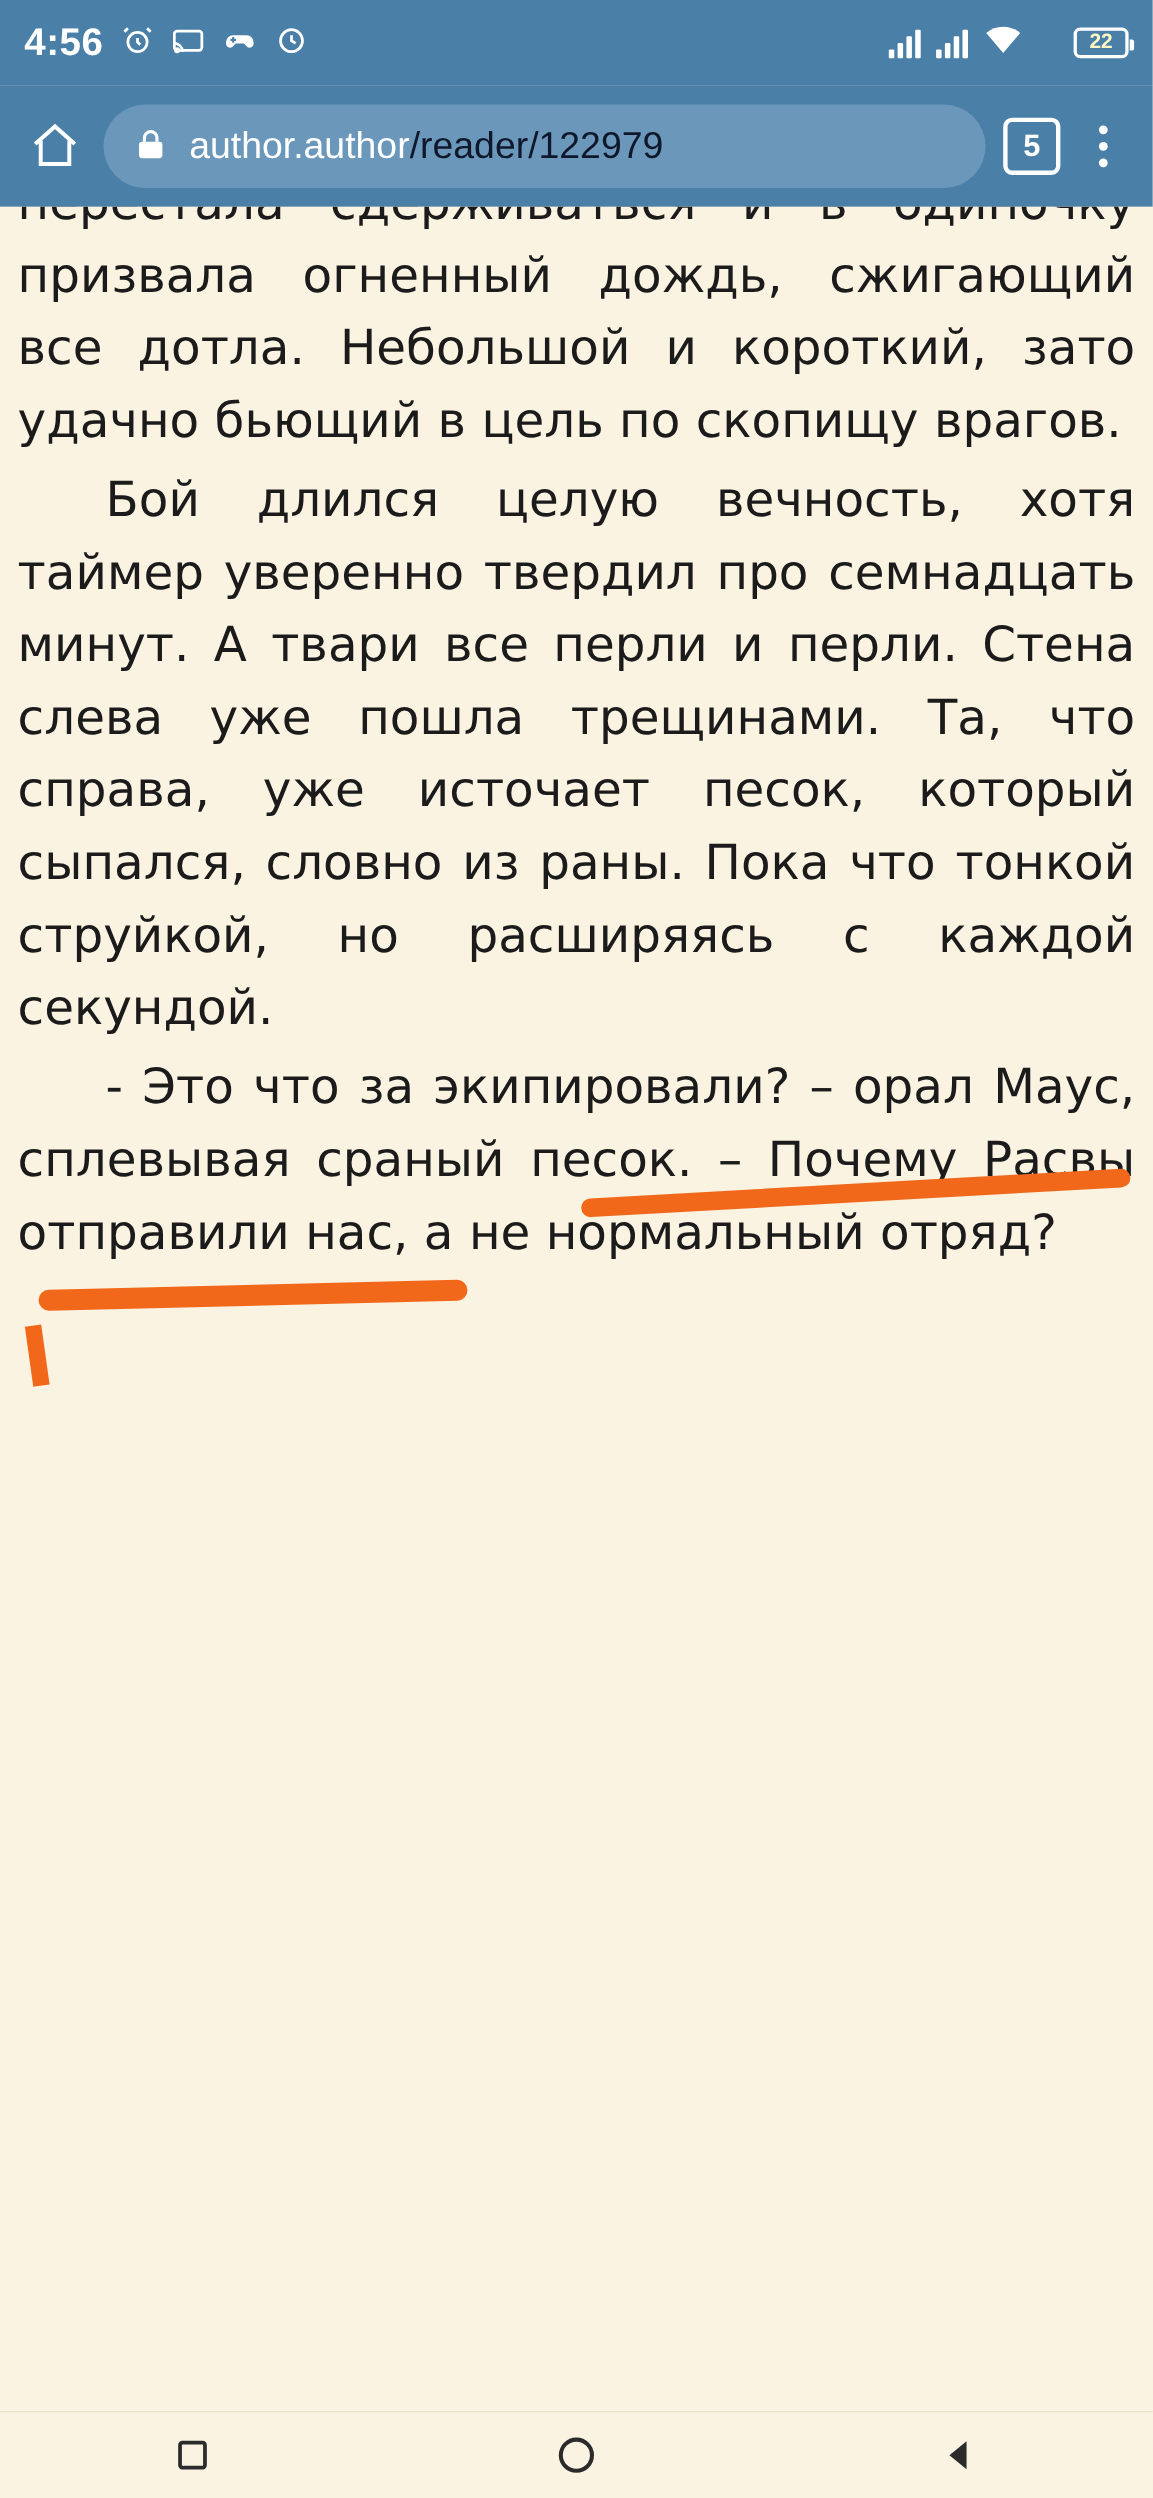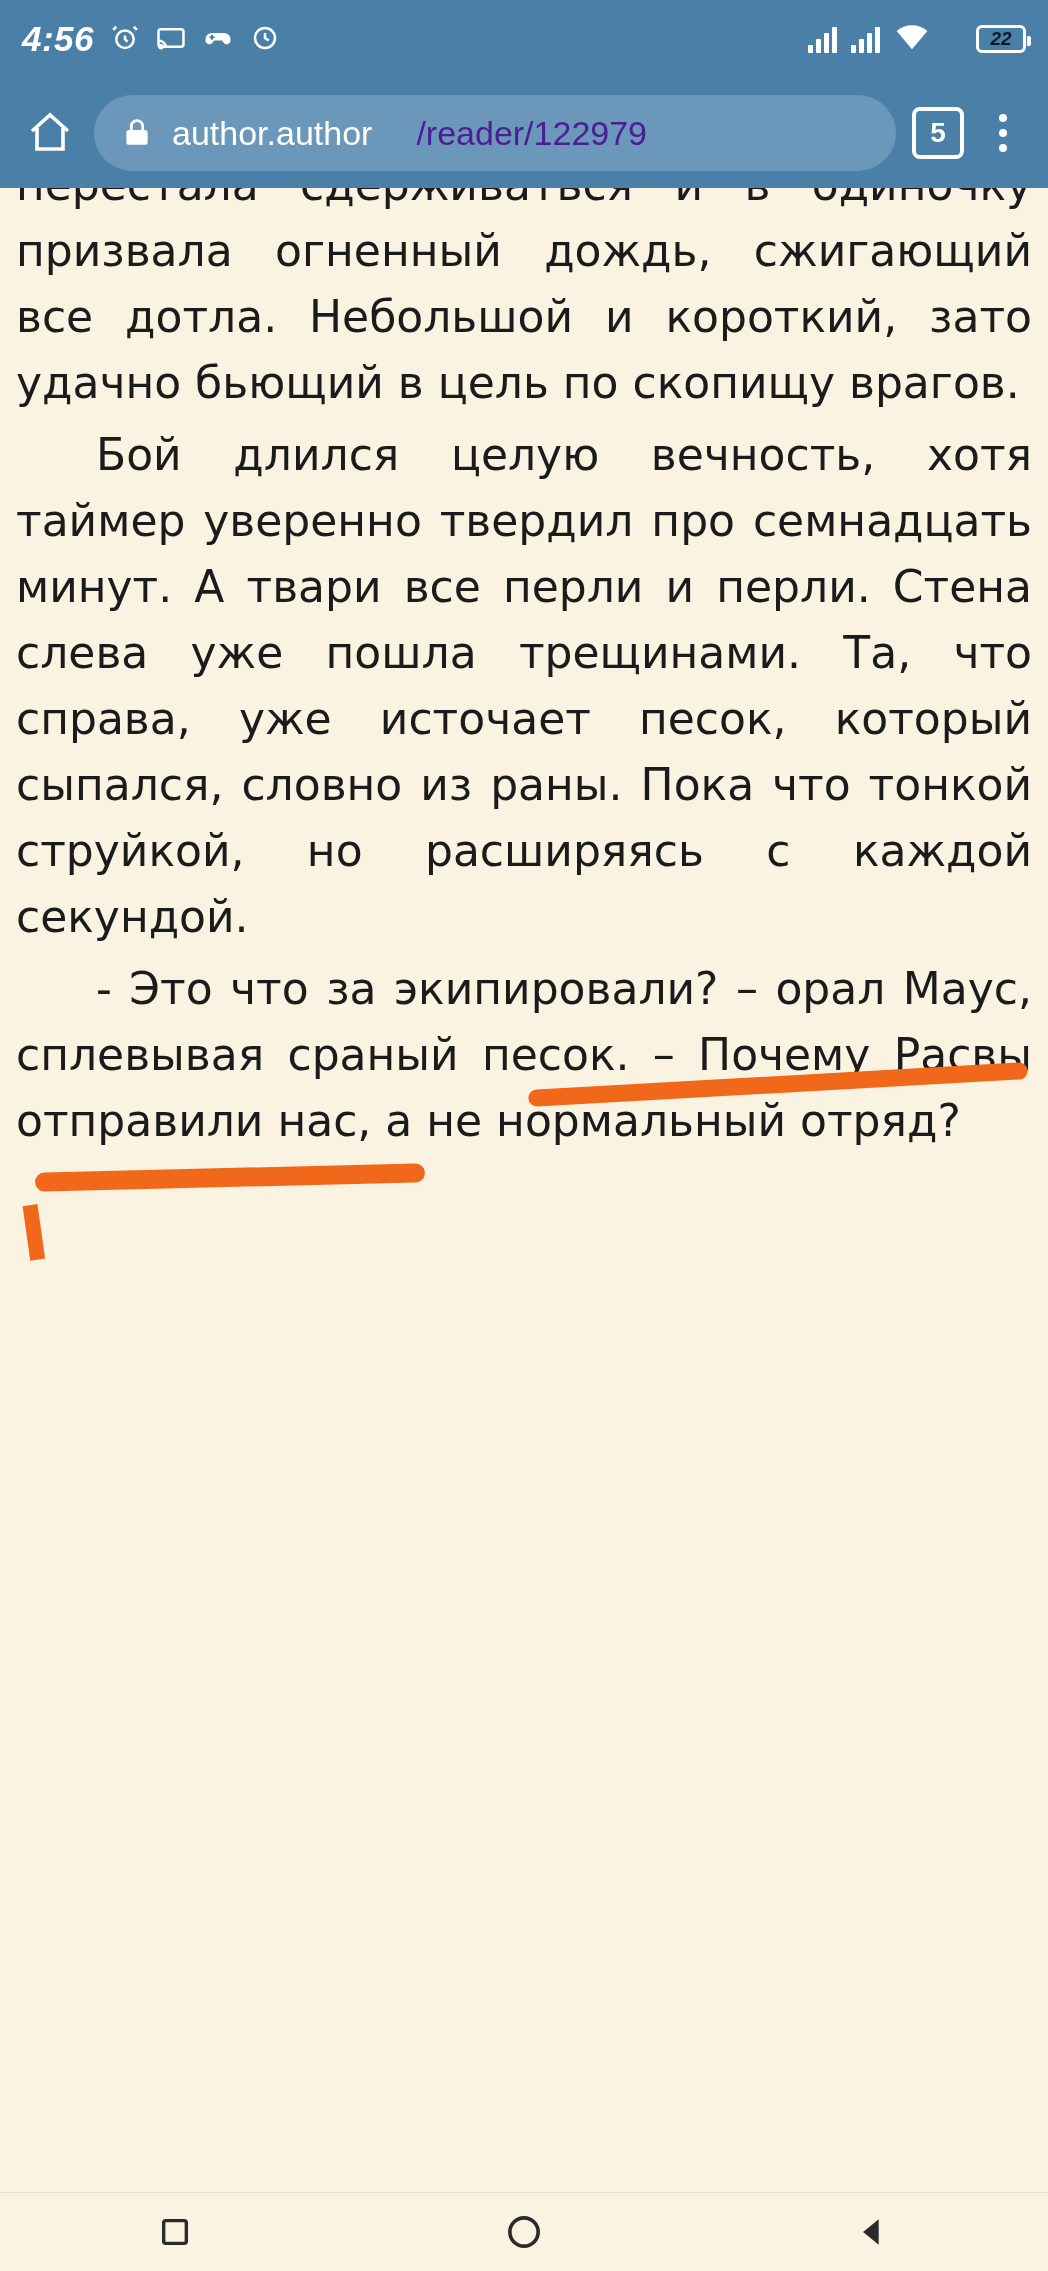--- a/index.html
+++ b/index.html
@@ -21,21 +21,20 @@
     top: 0; left: 0;
     width: 1048px;
     height: 78px;
     background: #4a7fa8;
     display: flex;
     align-items: center;
     justify-content: space-between;
     padding: 3px 22px;
     box-sizing: border-box;
     color: #ffffff;
-    font-style: italic;
   }
   .status-left {
     display: flex;
     align-items: center;
     gap: 16px;
   }
   .clock {
     font-size: 35px;
     font-weight: bold;
     letter-spacing: 0.5px;
@@ -69,21 +68,21 @@
     width: 50px;
     height: 28px;
     border: 3px solid #ffffff;
     border-radius: 6px;
     position: relative;
     display: flex;
     align-items: flex-end;
     justify-content: center;
     font-size: 19px;
     font-weight: bold;
-    color: #0f172a;
+    color: #fef9c3;
     box-sizing: border-box;
     margin-left: 32px;
   }
   .battery::after {
     content: "";
     position: absolute;
     right: -8px;
     top: 8px;
     width: 4px;
     height: 10px;
@@ -123,21 +122,21 @@
     box-sizing: border-box;
     gap: 18px;
     overflow: hidden;
   }
   .url-text {
     font-size: 34px;
     color: #ffffff;
     white-space: nowrap;
     overflow: hidden;
   }
-  .url-text .dim { color: #4c1d95; margin-left: 44px; }
+  .url-text .dim { color: #0f172a; }
   .tabcount {
     width: 52px;
     height: 52px;
     border: 4px solid #ffffff;
     border-radius: 8px;
     display: flex;
     align-items: center;
     justify-content: center;
     font-size: 28px;
     font-weight: bold;

